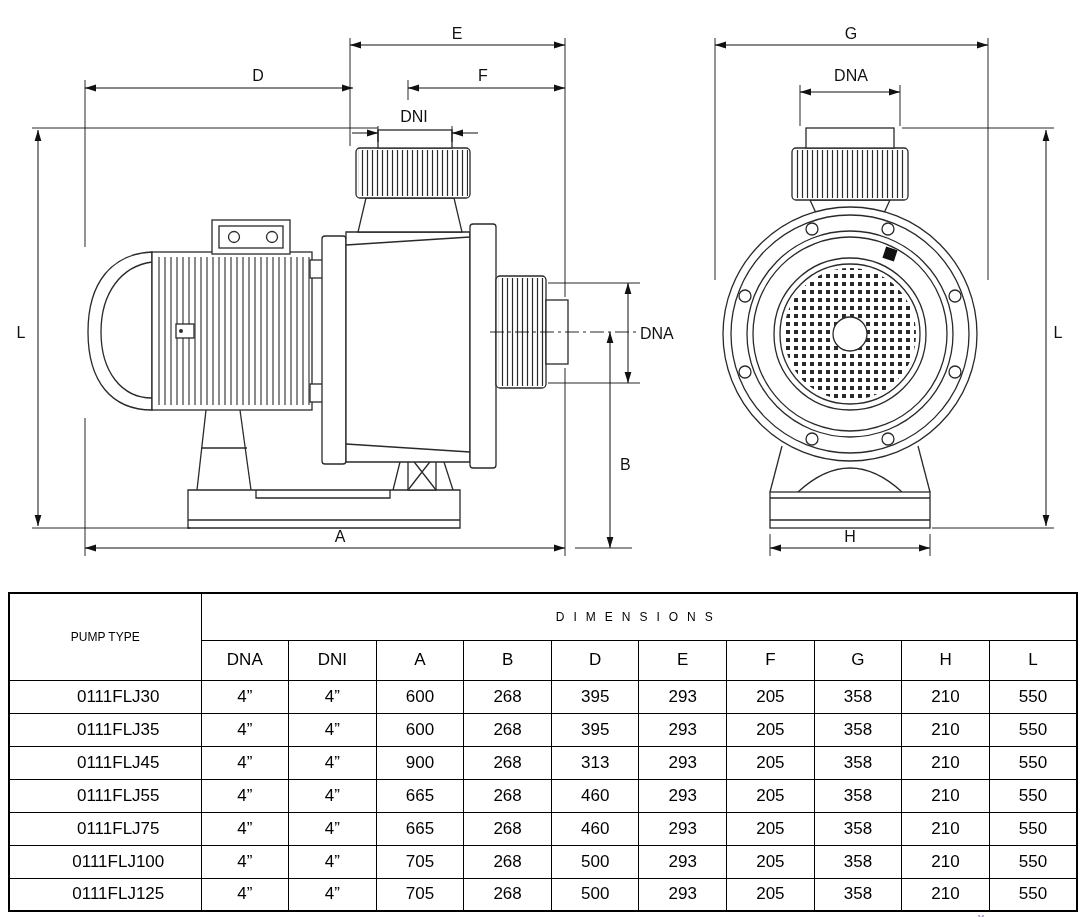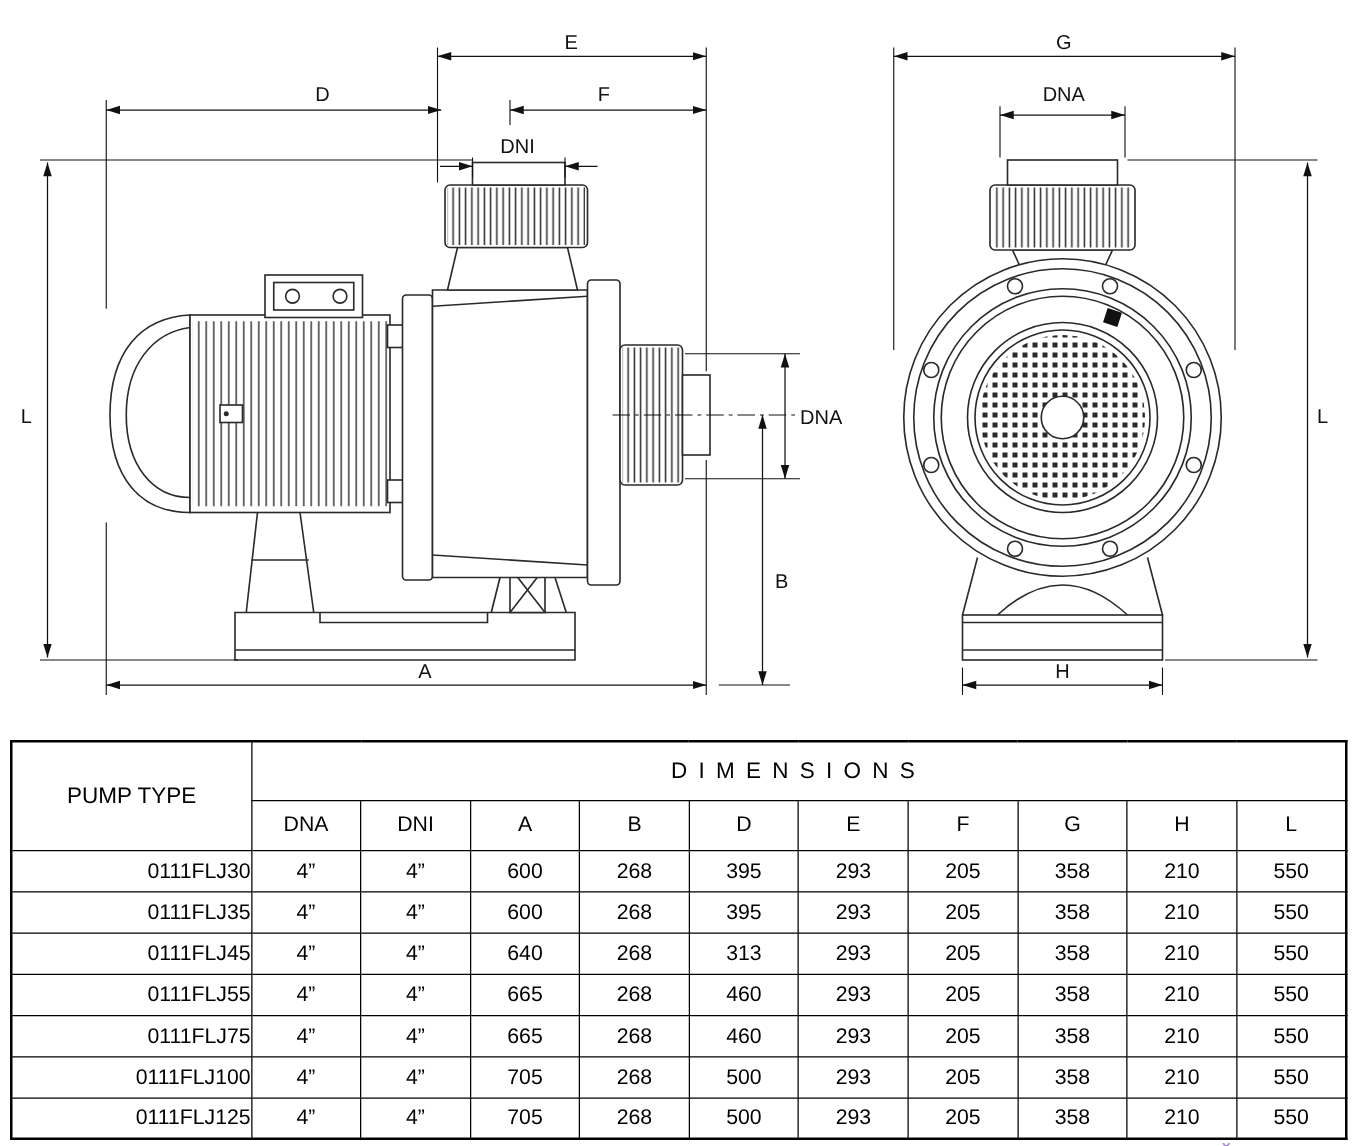--- a/index.html
+++ b/index.html
@@ -18,25 +18,25 @@
 
   table.dims-table {
     position:absolute; left:8px; top:592px; width:1070px;
     border-collapse:collapse; table-layout:fixed;
     border:2px solid #000; background:#fff;
   }
   .dims-table th, .dims-table td {
     border:1.5px solid #000; text-align:center;
     font-size:17px; font-weight:normal; color:#000; background:#fff;
   }
-  .dims-table thead tr.r1 th { height:47px; font-size:18px; }
+  .dims-table thead tr.r1 th { height:47px; font-size:12px; }
   .dims-table thead tr.r2 th { height:40px; }
   .dims-table tbody td { height:33px; }
   .dims-table th.dims-head { letter-spacing:9px; }
-  .dims-table td.type { text-align:right; padding-left:26px; }
+  .dims-table td.type { text-align:center; padding-left:26px; }
 
   .watermark {
     position:absolute; right:22px; top:916px;
     font-size:16px; color:#4c1d95; opacity:0.55; letter-spacing:1px;
     pointer-events:none;
   }
 </style>
 </head>
 <body>
 
@@ -306,21 +306,21 @@
       <td>293</td>
       <td>205</td>
       <td>358</td>
       <td>210</td>
       <td>550</td>
     </tr>
     <tr>
       <td class="type">0111FLJ45</td>
       <td>4”</td>
       <td>4”</td>
-      <td>640</td>
+      <td>900</td>
       <td>268</td>
       <td>313</td>
       <td>293</td>
       <td>205</td>
       <td>358</td>
       <td>210</td>
       <td>550</td>
     </tr>
     <tr>
       <td class="type">0111FLJ55</td>

